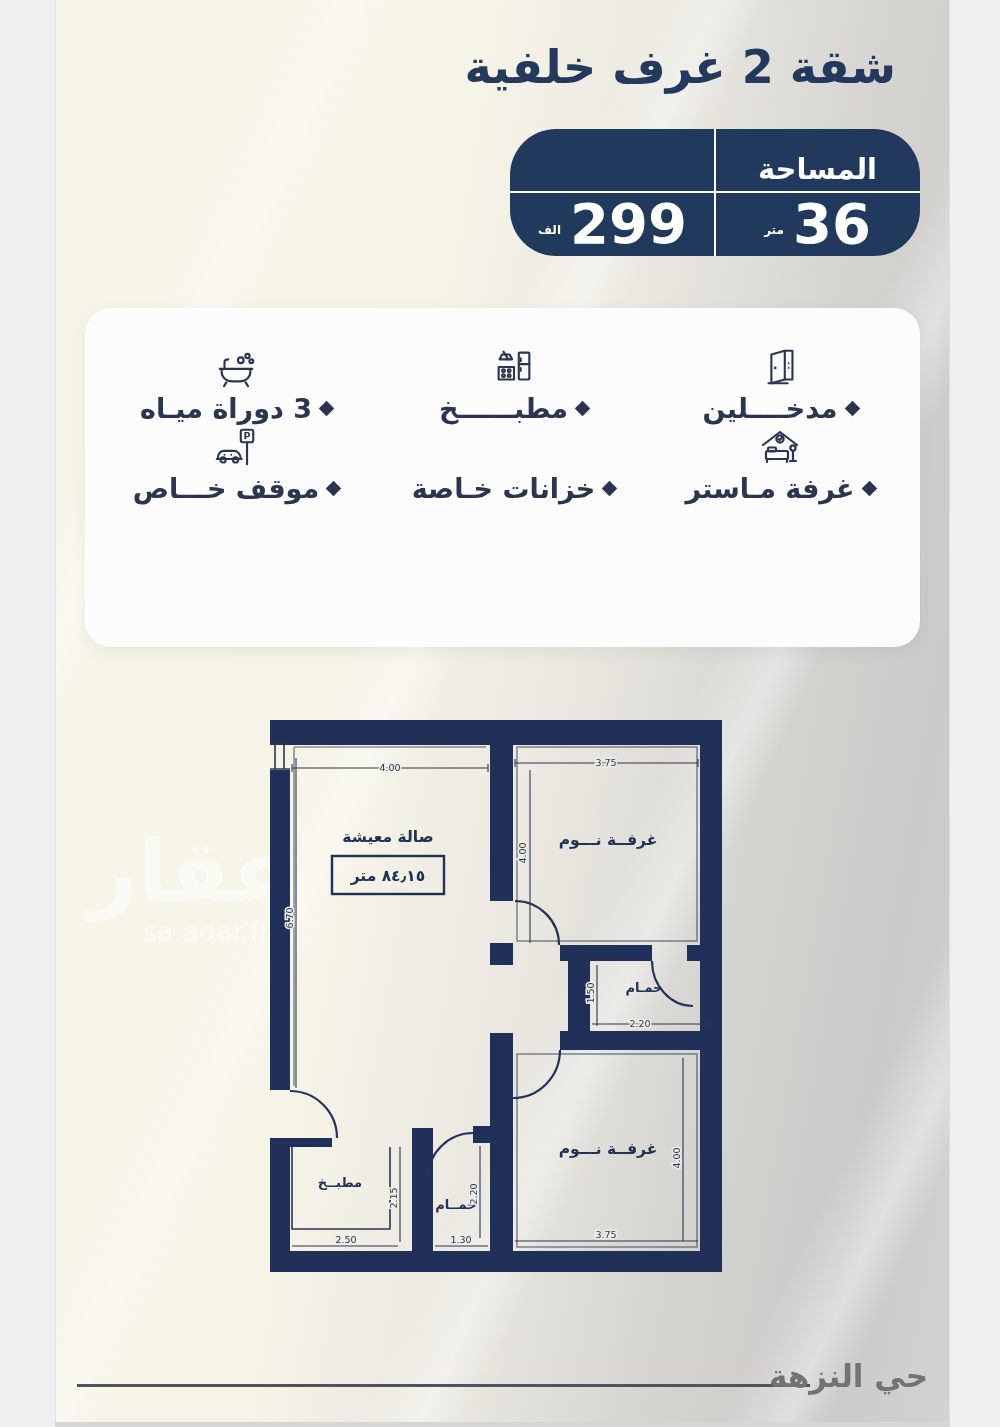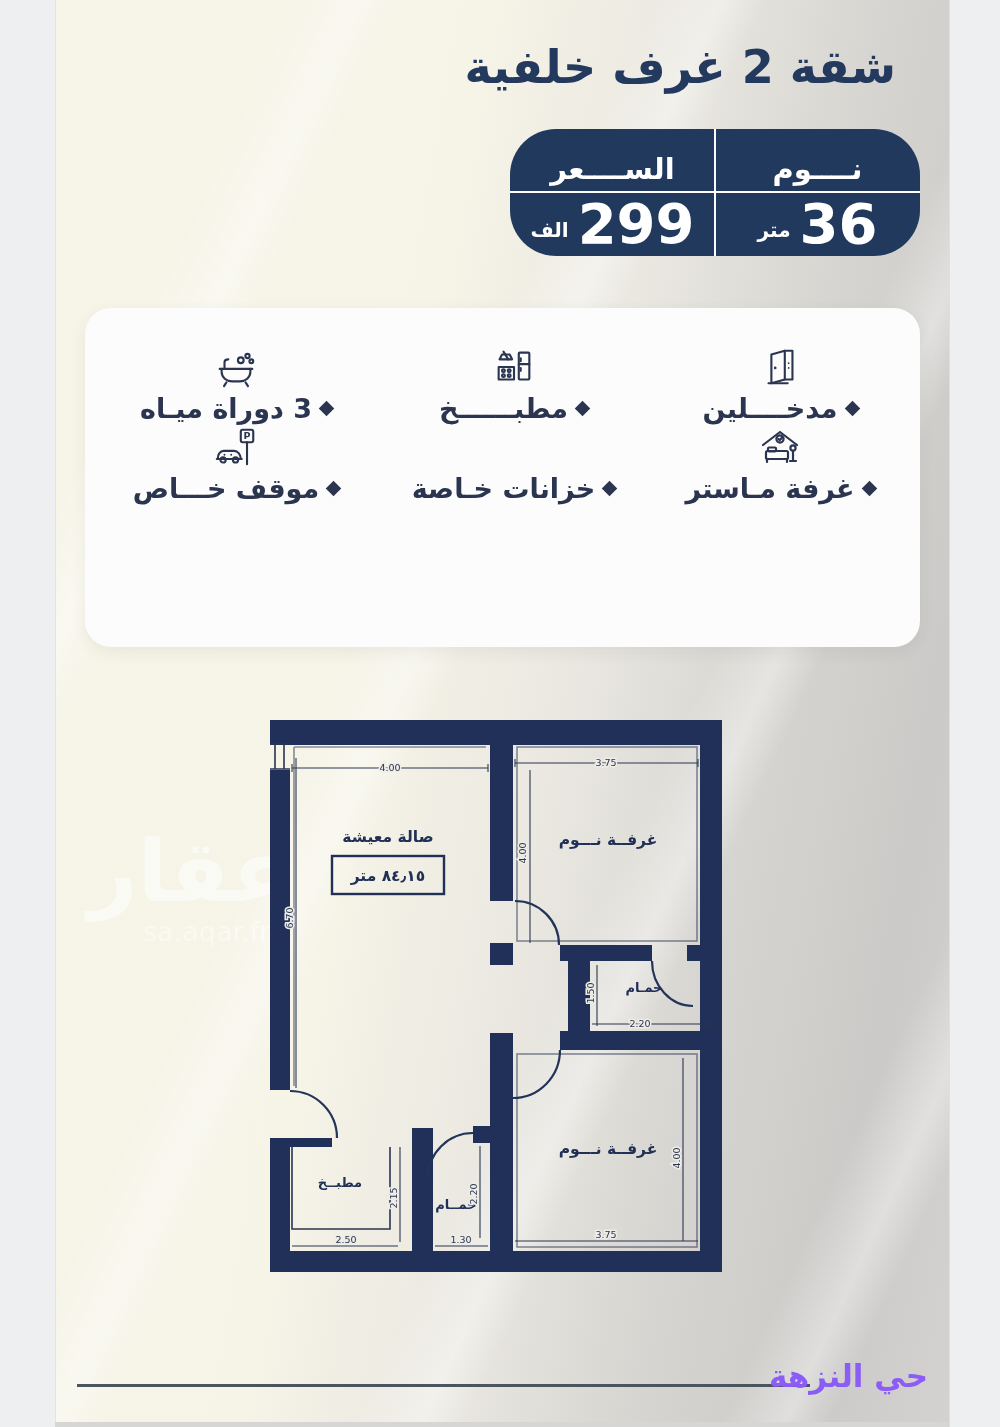--- a/index.html
+++ b/index.html
@@ -28,21 +28,21 @@
   .pill{left:510px;top:129px;width:410px;height:127px;background:#21395c;border-radius:46px;}
   .pill .vline{position:absolute;left:calc(50% - 1.2px);top:0;bottom:0;width:2.4px;background:#fefefe;}
   .pill .hline{position:absolute;top:62px;left:0;right:0;height:2.4px;background:#fefefe;}
   .pill .q{position:absolute;width:50%;display:flex;align-items:center;justify-content:center;color:#fff;}
   .pill .q.top{top:0;height:62px;align-items:flex-end;padding-bottom:5px;box-sizing:border-box;}
   .pill .q.bot{top:66px;height:58px;}
   .pill .q.rt{right:0;} .pill .q.lt{left:0;}
   .pill .lbl{font-size:29px;font-weight:bold;direction:rtl;}
   .pill .valrow{display:flex;direction:rtl;align-items:center;gap:9px;}
   .pill .valnum{font-size:56px;font-weight:bold;line-height:1;}
-  .pill .valunit{font-size:20px;font-weight:bold;margin-top:12px;}
+  .pill .valunit{font-size:12px;font-weight:bold;margin-top:12px;}
   
   .card{
     left:85px;top:308px;width:835px;height:339px;background:#fcfcfd;border-radius:26px;
     box-shadow:0 5px 16px rgba(60,60,70,.07);
     display:grid;direction:rtl;
     grid-template-columns:280px 253px 302px;
     grid-template-rows:104px 80px 104px;
     padding-top:12px;box-sizing:border-box;
   }
   .fcell{display:flex;flex-direction:column;align-items:center;justify-content:flex-end;}
@@ -61,44 +61,41 @@
   .floorplan .thin{stroke:#2a3550;stroke-width:1.6;fill:none;}
   .floorplan .arc{stroke:#23345a;stroke-width:2.2;fill:none;}
   .floorplan .dimline{stroke:#2a3550;stroke-width:1.1;fill:none;}
   .floorplan .roomlbl{fill:#213156;font-weight:bold;font-size:15.5px;text-anchor:middle;}
   .floorplan .smalllbl{fill:#213156;font-weight:bold;font-size:13px;text-anchor:middle;}
   .floorplan .dimtxt{fill:#2a3550;font-size:9.5px;text-anchor:middle;paint-order:stroke;stroke:#edece6;stroke-width:3px;}
   .floorplan .areabox{fill:none;stroke:#213156;stroke-width:2.4;}
   
   .footer-line{left:77px;top:1384px;width:733px;height:3px;background:#4b5560;}
   .footer-district{left:808px;top:1358px;width:120px;text-align:center;direction:rtl;
-                   font-size:31px;font-weight:bold;color:#8b5cf6;white-space:nowrap;}
+                   font-size:31px;font-weight:bold;color:#737373;white-space:nowrap;}
 </style>
 </head>
 <body>
 
 <div class="stage"></div>
 
 <div class="abs page-title">شقة 2 غرف خلفية</div>
 
 <div class="abs pill">
   <div class="vline"></div>
   <div class="hline"></div>
   <div class="q top rt">
-      <span class="lbl">نــــوم</span>
+      <span class="lbl">المساحة</span>
     </div>
   <div class="q bot rt">
     <span class="valrow">
       <span class="valnum">36</span>
       <span class="valunit">متر</span>
     </span>
   </div>
-  <div class="q top lt">
-      <span class="lbl">الســــعر</span>
-    </div>
   <div class="q bot lt">
     <span class="valrow">
       <span class="valnum">299</span>
       <span class="valunit">الف</span>
     </span>
   </div>
 </div>
 
 <div class="abs card">
 

